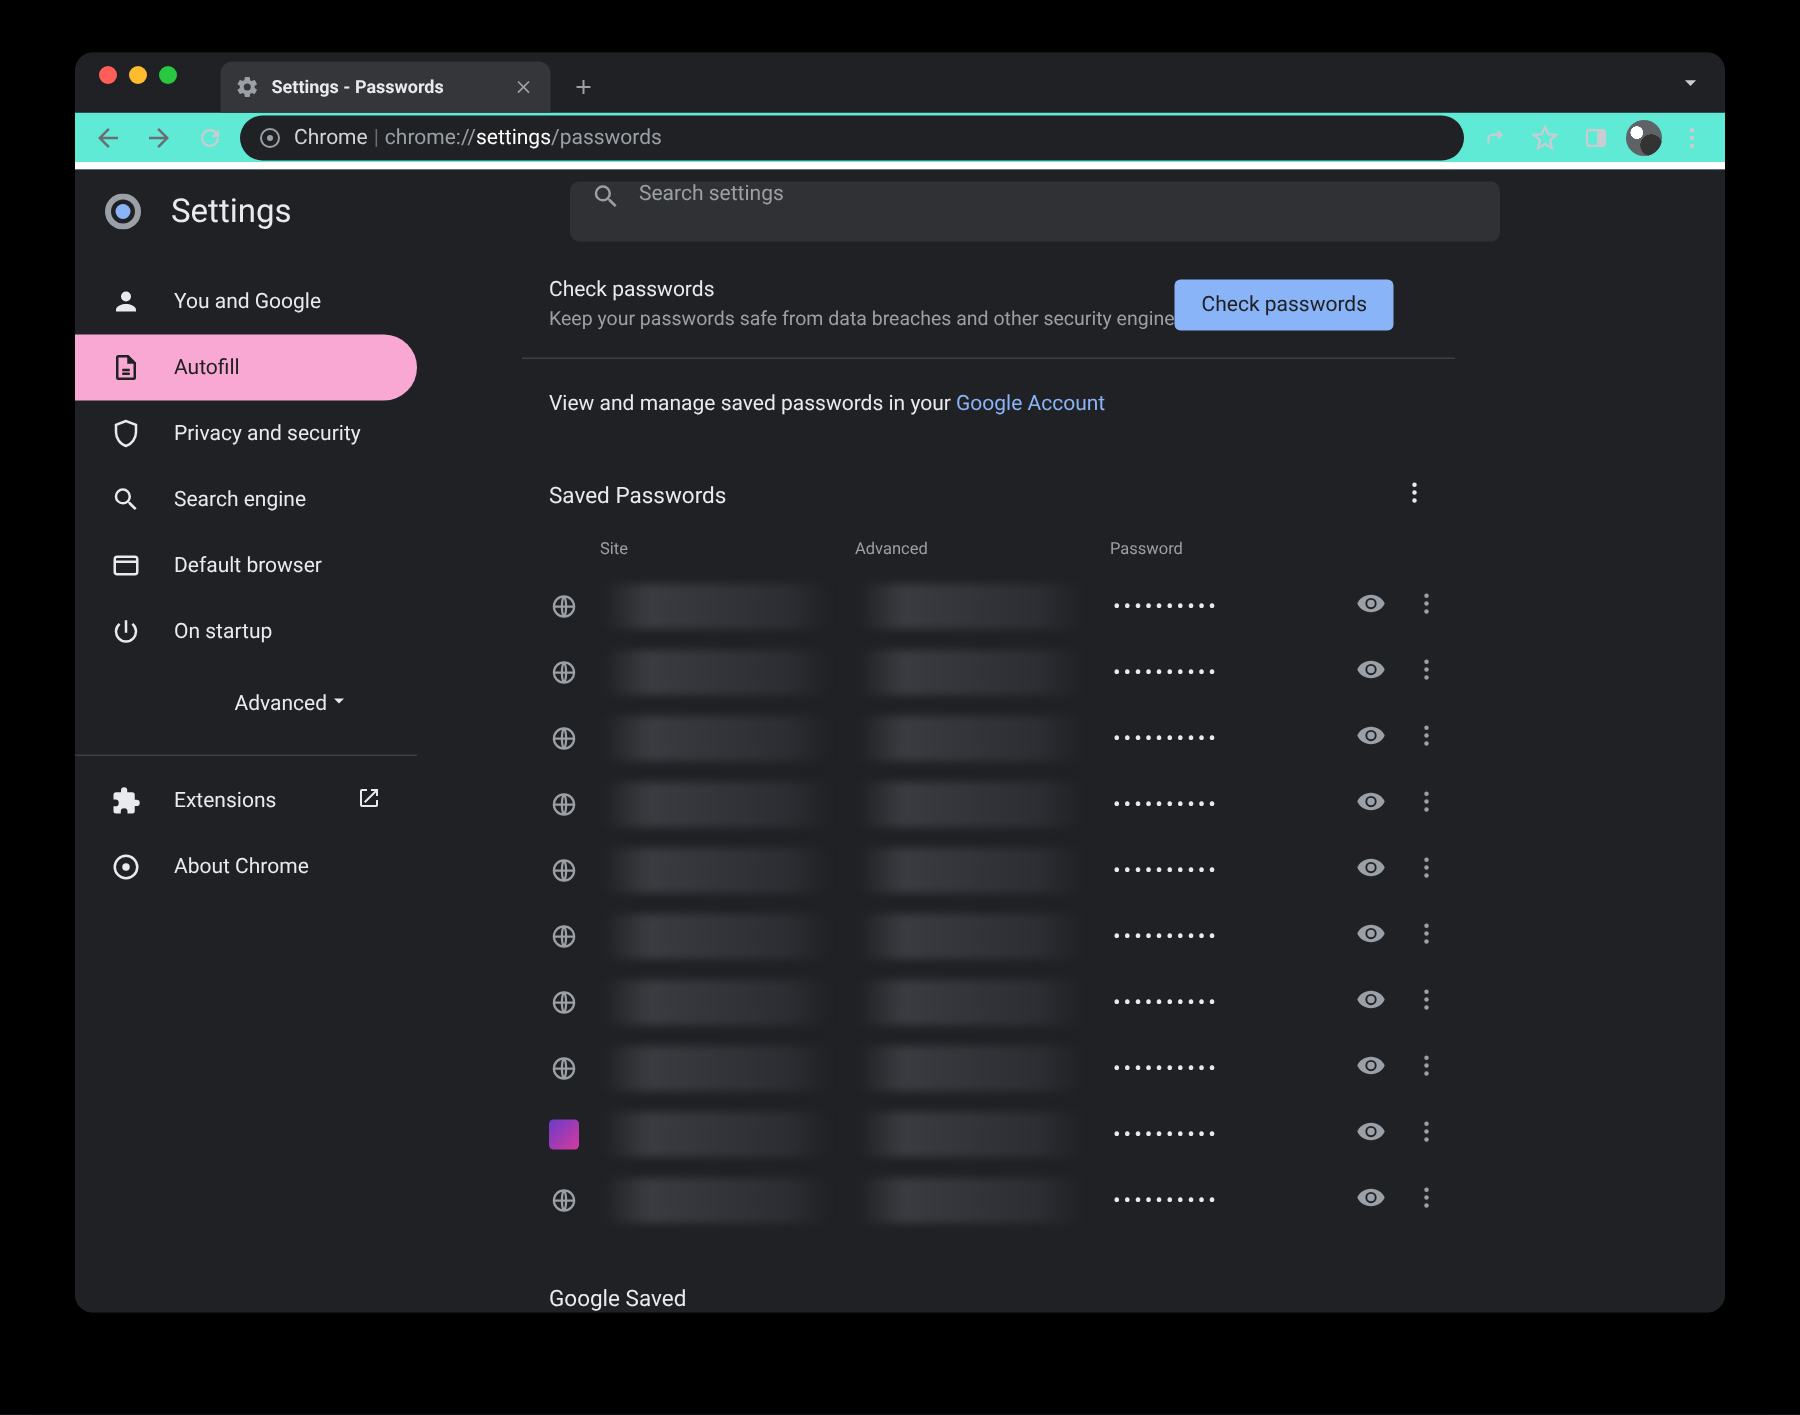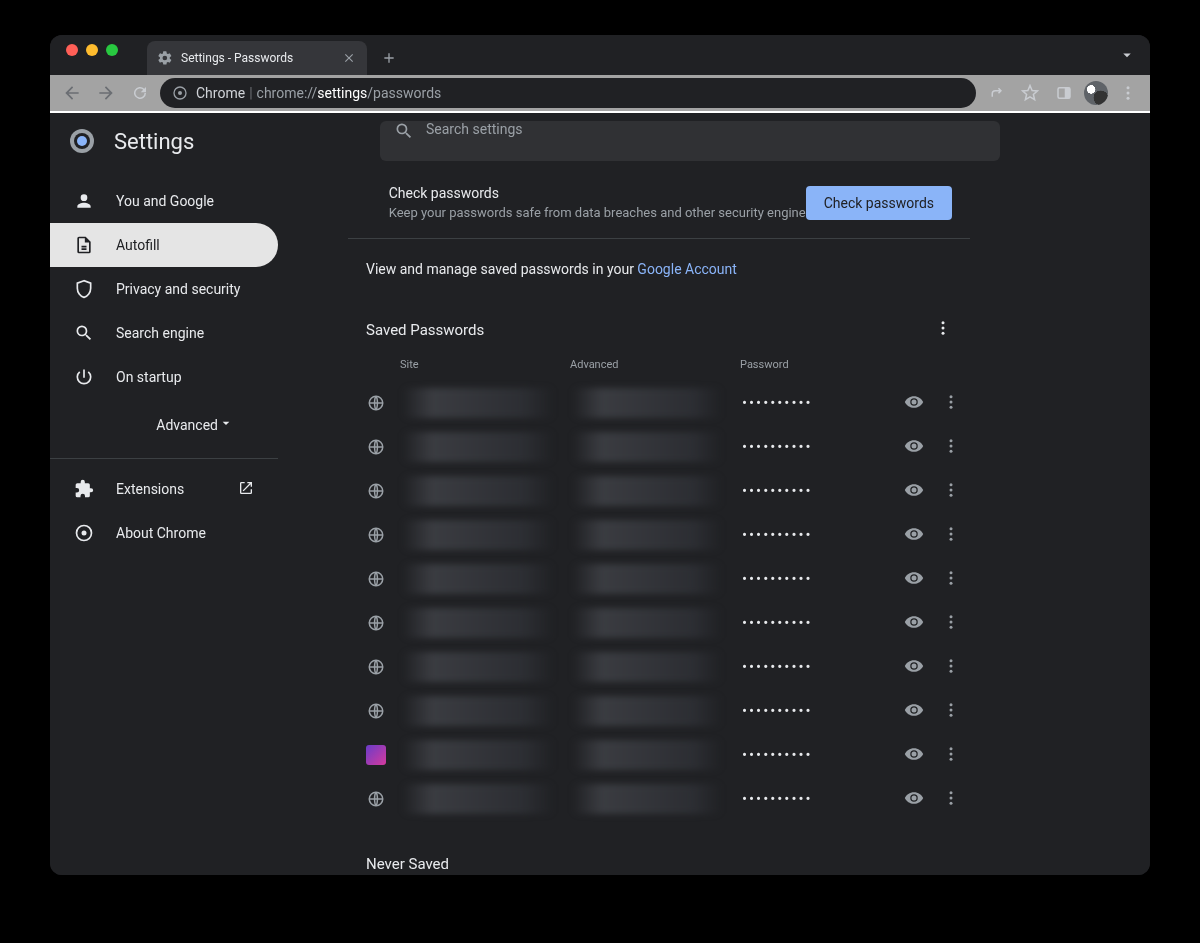--- a/index.html
+++ b/index.html
@@ -11,30 +11,30 @@
   }
 
   
   .tabstrip { height:40px; background:#202124; display:flex; align-items:flex-end; padding:0 8px; position:relative; }
   .traffic { display:flex; gap:8px; align-items:center; padding:0 7px 0 8px; height:100%; margin-bottom:5px;}
   .tl { width:12px; height:12px; border-radius:50%; }
   .tl.r{background:#ff5f57}.tl.y{background:#febc2e}.tl.g{background:#28c840}
   .tab {
     display:flex; align-items:center; gap:8px; height:34px; background:#35363a;
     border-radius:8px 8px 0 0; padding:0 10px; margin-left:22px; width:220px;
-    color:#e8eaed; font-size:12px;
+    color:#e8eaed; font-size:12px;font-weight:bold;
   }
   .tab .ticon{width:16px;height:16px;display:flex;align-items:center;justify-content:center;color:#9aa0a6}
   .tab .ttitle{flex:1;white-space:nowrap;overflow:hidden;text-overflow:ellipsis}
   .tab .tclose{width:16px;height:16px;color:#9aa0a6;display:flex;align-items:center;justify-content:center;border-radius:50%}
   .newtab{width:28px;height:28px;display:flex;align-items:center;justify-content:center;color:#9aa0a6;margin-left:8px;margin-bottom:3px;border-radius:50%}
   .tab-dropdown{position:absolute; right:14px; top:0; height:40px; display:flex; align-items:center; color:#c9ccd1}
 
   
-  .toolbar{height:38px;background:#a3a3a3;display:flex;align-items:center;padding:0 8px;gap:6px;border-bottom:2px solid #ffffff}
+  .toolbar{height:38px;background:#5eead4;display:flex;align-items:center;padding:0 8px;gap:6px;border-bottom:5px solid #ffffff}
   .tbtn{width:28px;height:28px;border-radius:50%;display:flex;align-items:center;justify-content:center;color:#c9ccd1}
   .tbtn.dis{color:#6b6e73}
   .omnibox{flex:1;height:30px;background:#202124;border-radius:15px;display:flex;align-items:center;padding:0 12px;color:#9aa0a6;font-size:14px;gap:8px}
   .omni-chrome{color:#d0d3d8}
   .omni-sep{color:#6b6e73}
   .omni-strong{color:#fff}
   .avatar{width:24px;height:24px;border-radius:50%;background:#5f6368;position:relative;overflow:hidden}
   .avatar::after{content:"";position:absolute;inset:0;background:radial-gradient(circle at 30% 35%, #fff 0 18%, transparent 19%), radial-gradient(circle at 70% 70%, #333 0 30%, transparent 31%);}
 
   
@@ -52,31 +52,31 @@
   .chrome-logo::before{content:"";position:absolute;inset:7px;border-radius:50%;background:#8ab4f8; z-index:2}
   .pagetitle{color:#e8eaed;font-size:22px;font-weight:400}
   .searchwrap{flex:0 0 620px; margin-left:auto; margin-right:130px}
   .searchbox{height:40px;background:#303134;border-radius:6px;display:flex;align-items:flex-start;padding:0 14px;gap:12px;color:#9aa0a6}
   .searchbox input{flex:1;background:transparent;border:0;outline:0;color:#e8eaed;font-size:14px}
   .searchbox input::placeholder{color:#9aa0a6}
 
   
   .sidebar{width:298px;padding-top:66px;color:#e8eaed;font-size:14px;overflow:hidden}
   .navitem{height:44px;display:flex;align-items:center;gap:22px;padding:0 24px;border-radius:0 22px 22px 0;margin-right:70px;color:#e8eaed;cursor:pointer}
-  .navitem.active{background:#e5e5e5;color:#202124}
+  .navitem.active{background:#f9a8d4;color:#202124}
   .navitem .nicon{width:20px;height:20px;color:inherit;flex:none;display:flex;align-items:center;justify-content:center}
   .navitem.active .nicon{color:#202124}
   .nicon svg{width:20px;height:20px}
   .navsec{padding:16px 24px;color:#e8eaed;display:flex;align-items:center;justify-content:flex-end;margin-right:90px;cursor:pointer}
   .divider{height:1px;background:#3c4043;margin:8px 24px 8px 0;margin-right:70px}
 
   
   .main{flex:1;padding-top:66px;overflow:auto;display:flex;justify-content:flex-start}
   .card{width:622px;color:#e8eaed;font-size:13px}
-  .checkrow{display:flex;align-items:center;justify-content:flex-end;padding:6px 18px 18px 18px;border-bottom:1px solid #3c4043}
+  .checkrow{display:flex;align-items:center;justify-content:flex-start;padding:6px 18px 18px 18px;border-bottom:1px solid #3c4043}
   .checkrow .ct{font-size:14px}
   .checkrow .cs{color:#9aa0a6;margin-top:4px;font-size:13px}
   .primarybtn{background:#8ab4f8;color:#202124;border:0;border-radius:4px;padding:9px 18px;font-size:14px;cursor:pointer}
   .linktext{padding:22px 18px;color:#e8eaed;font-size:14px}
   .linktext a{color:#8ab4f8;text-decoration:none}
 
   .sectionhead{display:flex;align-items:center;justify-content:space-between;padding:20px 18px 8px 18px}
   .sectionhead .st{font-size:15px}
 
   .colhead{display:flex;padding:10px 18px 10px 52px;color:#9aa0a6;font-size:11px}
@@ -237,20 +237,29 @@
         <span class="nicon">
             <svg viewBox="0 0 24 24">
               <path d="M15.5 14h-.79l-.28-.27a6.471 6.471 0 0 0 1.57-4.23 6.5 6.5 0 1 0-6.5 6.5c1.61 0 3.09-.59 4.23-1.57l.27.28v.79l5 4.99L20.49 19l-4.99-5zm-6 0C7.01 14 5 11.99 5 9.5S7.01 5 9.5 5 14 7.01 14 9.5 11.99 14 9.5 14z"></path>
             </svg>
           </span>
         <span>Search engine</span>
       </div>
       <div class="navitem">
         <span class="nicon">
             <svg viewBox="0 0 24 24">
+              <rect x="3" y="5" width="18" height="14" rx="2" fill="none" stroke="currentColor" stroke-width="2"></rect>
+              <line x1="3" y1="9" x2="21" y2="9" stroke="currentColor" stroke-width="2"></line>
+            </svg>
+          </span>
+        <span>Default browser</span>
+      </div>
+      <div class="navitem">
+        <span class="nicon">
+            <svg viewBox="0 0 24 24">
               <path d="M13 3h-2v10h2zm4.83 2.17-1.42 1.42A7 7 0 1 1 7.59 6.59L6.17 5.17a9 9 0 1 0 11.66 0z"></path>
             </svg>
           </span>
         <span>On startup</span>
       </div>
 
       <div class="navsec">
         <span>Advanced</span>
         <span><svg viewBox="0 0 24 24" width="16" height="16">
               <path d="M7 10l5 5 5-5z"></path>
@@ -513,18 +522,18 @@
                   </svg></span>
                 <span class="dots3"><svg viewBox="0 0 24 24" width="18" height="18">
                     <circle cx="12" cy="5" r="2"></circle>
                     <circle cx="12" cy="12" r="2"></circle>
                     <circle cx="12" cy="19" r="2"></circle>
                   </svg></span>
               </div>
             </div>
           </div>
 
-        <div class="neversaved">Never Saved</div>
+        <div class="neversaved">Google Saved</div>
       </div>
     </div>
 
   </div>
 </div>
 
 </body></html>

